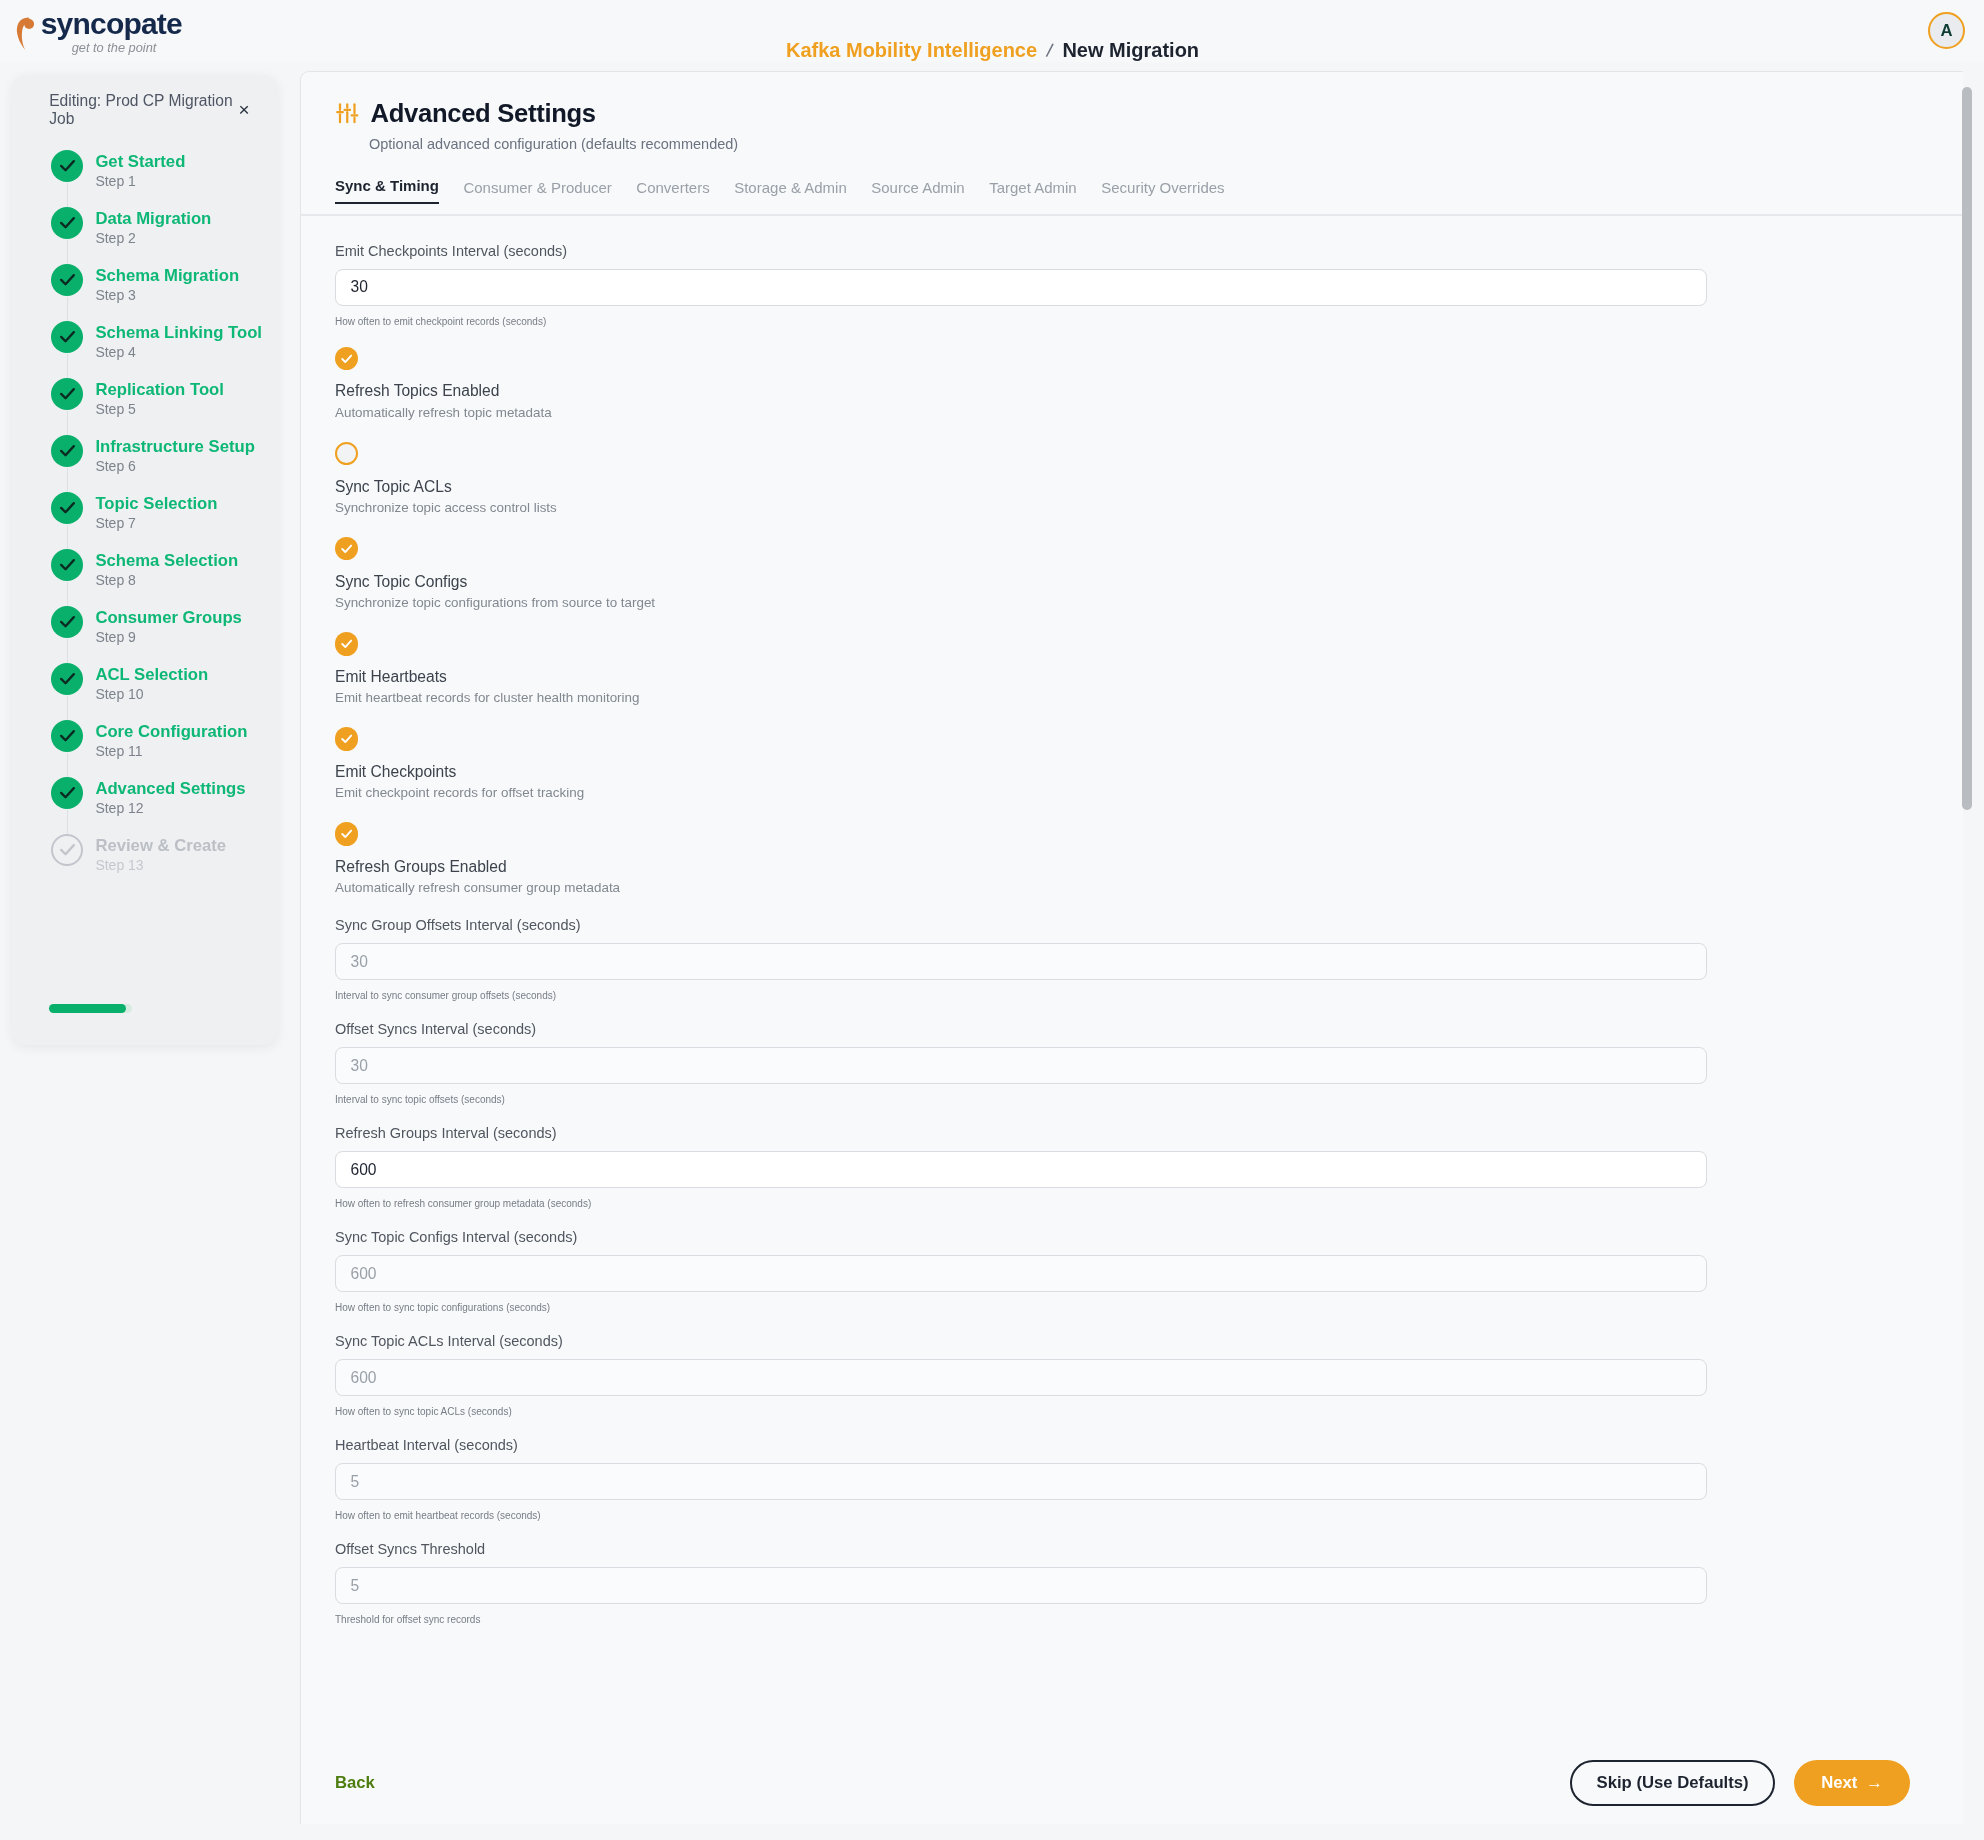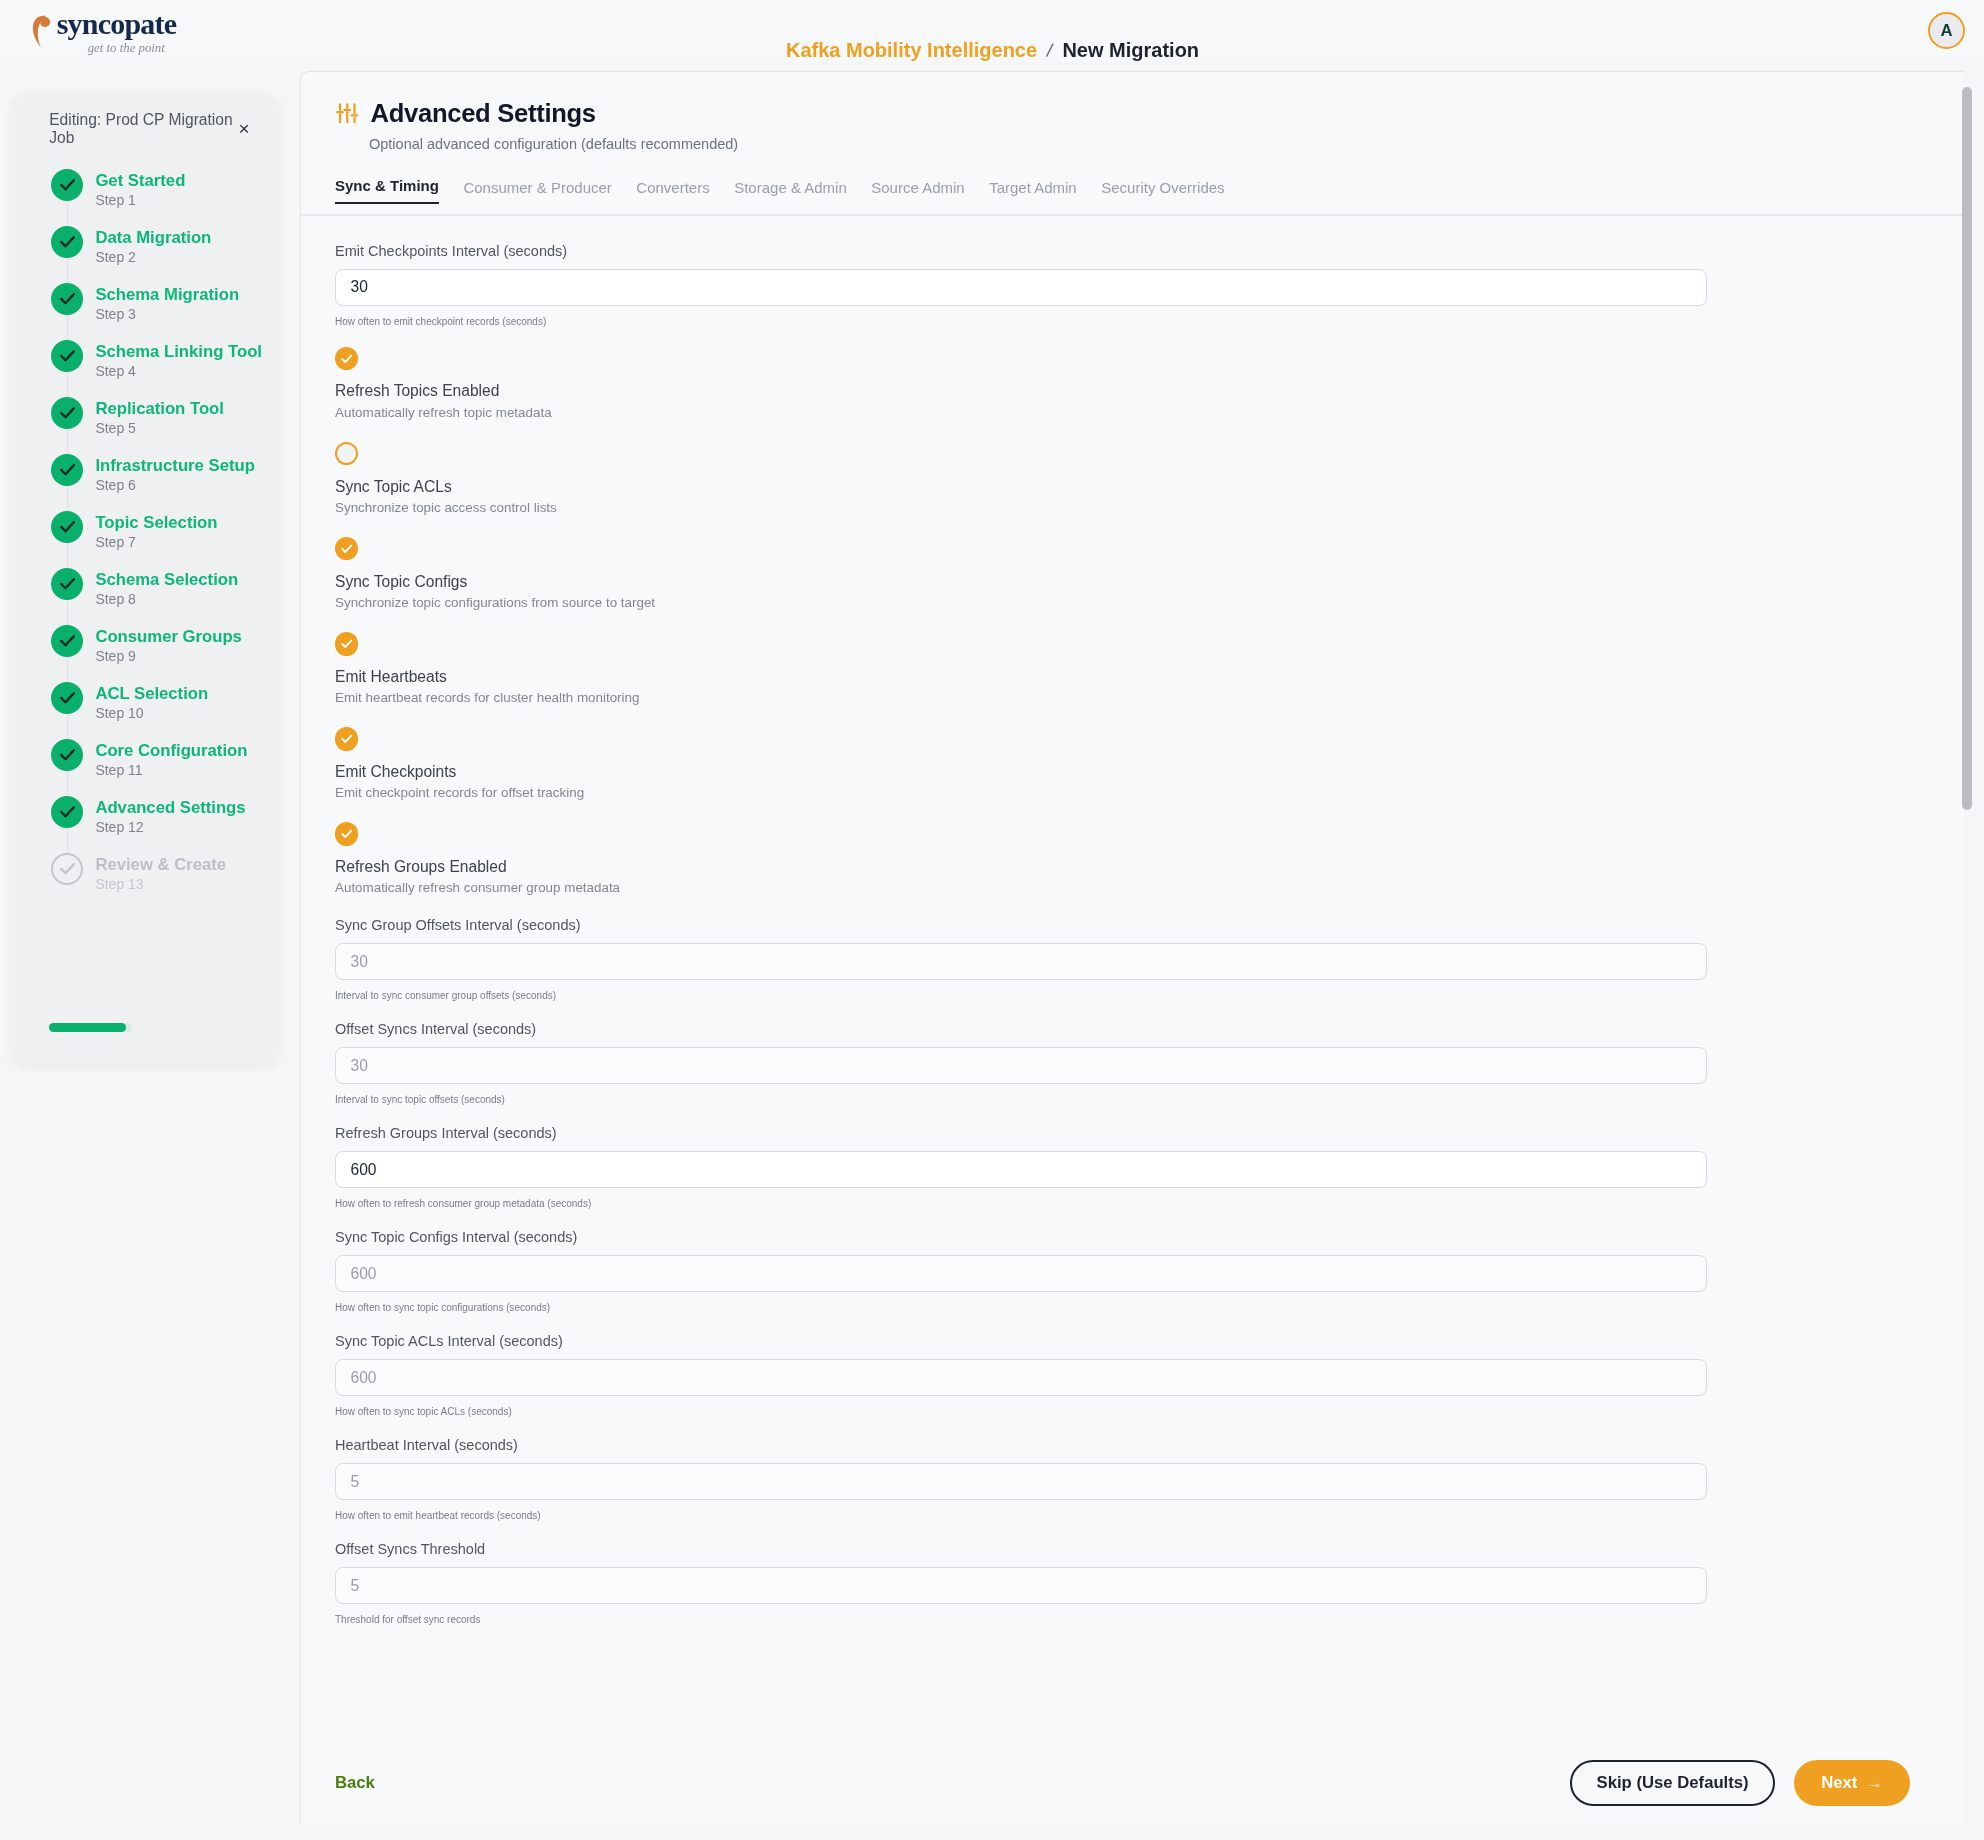--- a/index.html
+++ b/index.html
@@ -12,22 +12,22 @@
   }
 
   
   .topbar {
     position: absolute; top: 0; left: 0;
     width: 1985px; height: 62px;
     background: #f7f8f9;
     display: flex; align-items: center;
   }
   .logo-wrap {
-    position: absolute; left: 28px; top: 7.8px;
-    display: flex; align-items: center; font-family: Liberation Serif, serif;
+    position: absolute; left: 12px; top: 7.8px;
+    display: flex; align-items: flex-end;
   }
   .logo-mark { width: 32px; height: 42px; position: relative; }
   .logo-text-col { display: flex; flex-direction: column; margin-left: -3.3px; }
   .logo-word {
     font-size: 30px; font-weight: 700; letter-spacing: -0.8px;
     color: #15294b; line-height: 32px;
   }
   .logo-tag {
     font-size: 12.8px; font-style: italic; color: #8b8f96;
     margin-top: 1.1px; margin-left: 31px; line-height: 14.5px;
@@ -45,21 +45,21 @@
   .avatar {
     position: absolute; right: 20px; top: 12.2px;
     width: 37px; height: 37px; border-radius: 50%;
     background: #e9ebee; border: 2.2px solid #f0a020;
     display: flex; align-items: center; justify-content: center;
     font-size: 16.7px; font-weight: 700; color: #0f3d35;
   }
 
   
   .sidebar {
-    position: absolute; left: 12.2px; top: 94px;
+    position: absolute; left: 12.2px; top: 75px;
     width: 266px; height: 970px;
     background: #eff0f2; border-radius: 14.5px;
     box-shadow: 0 2.2px 12.2px rgba(0,0,0,.06);
     overflow: hidden;
   }
   .sidebar-head {
     display: flex; align-items: center; justify-content: space-between;
     padding: 16.7px 24.5px 7.8px 37px;
   }
   .sidebar-title { font-size: 15.6px; color: #4e5663; }

